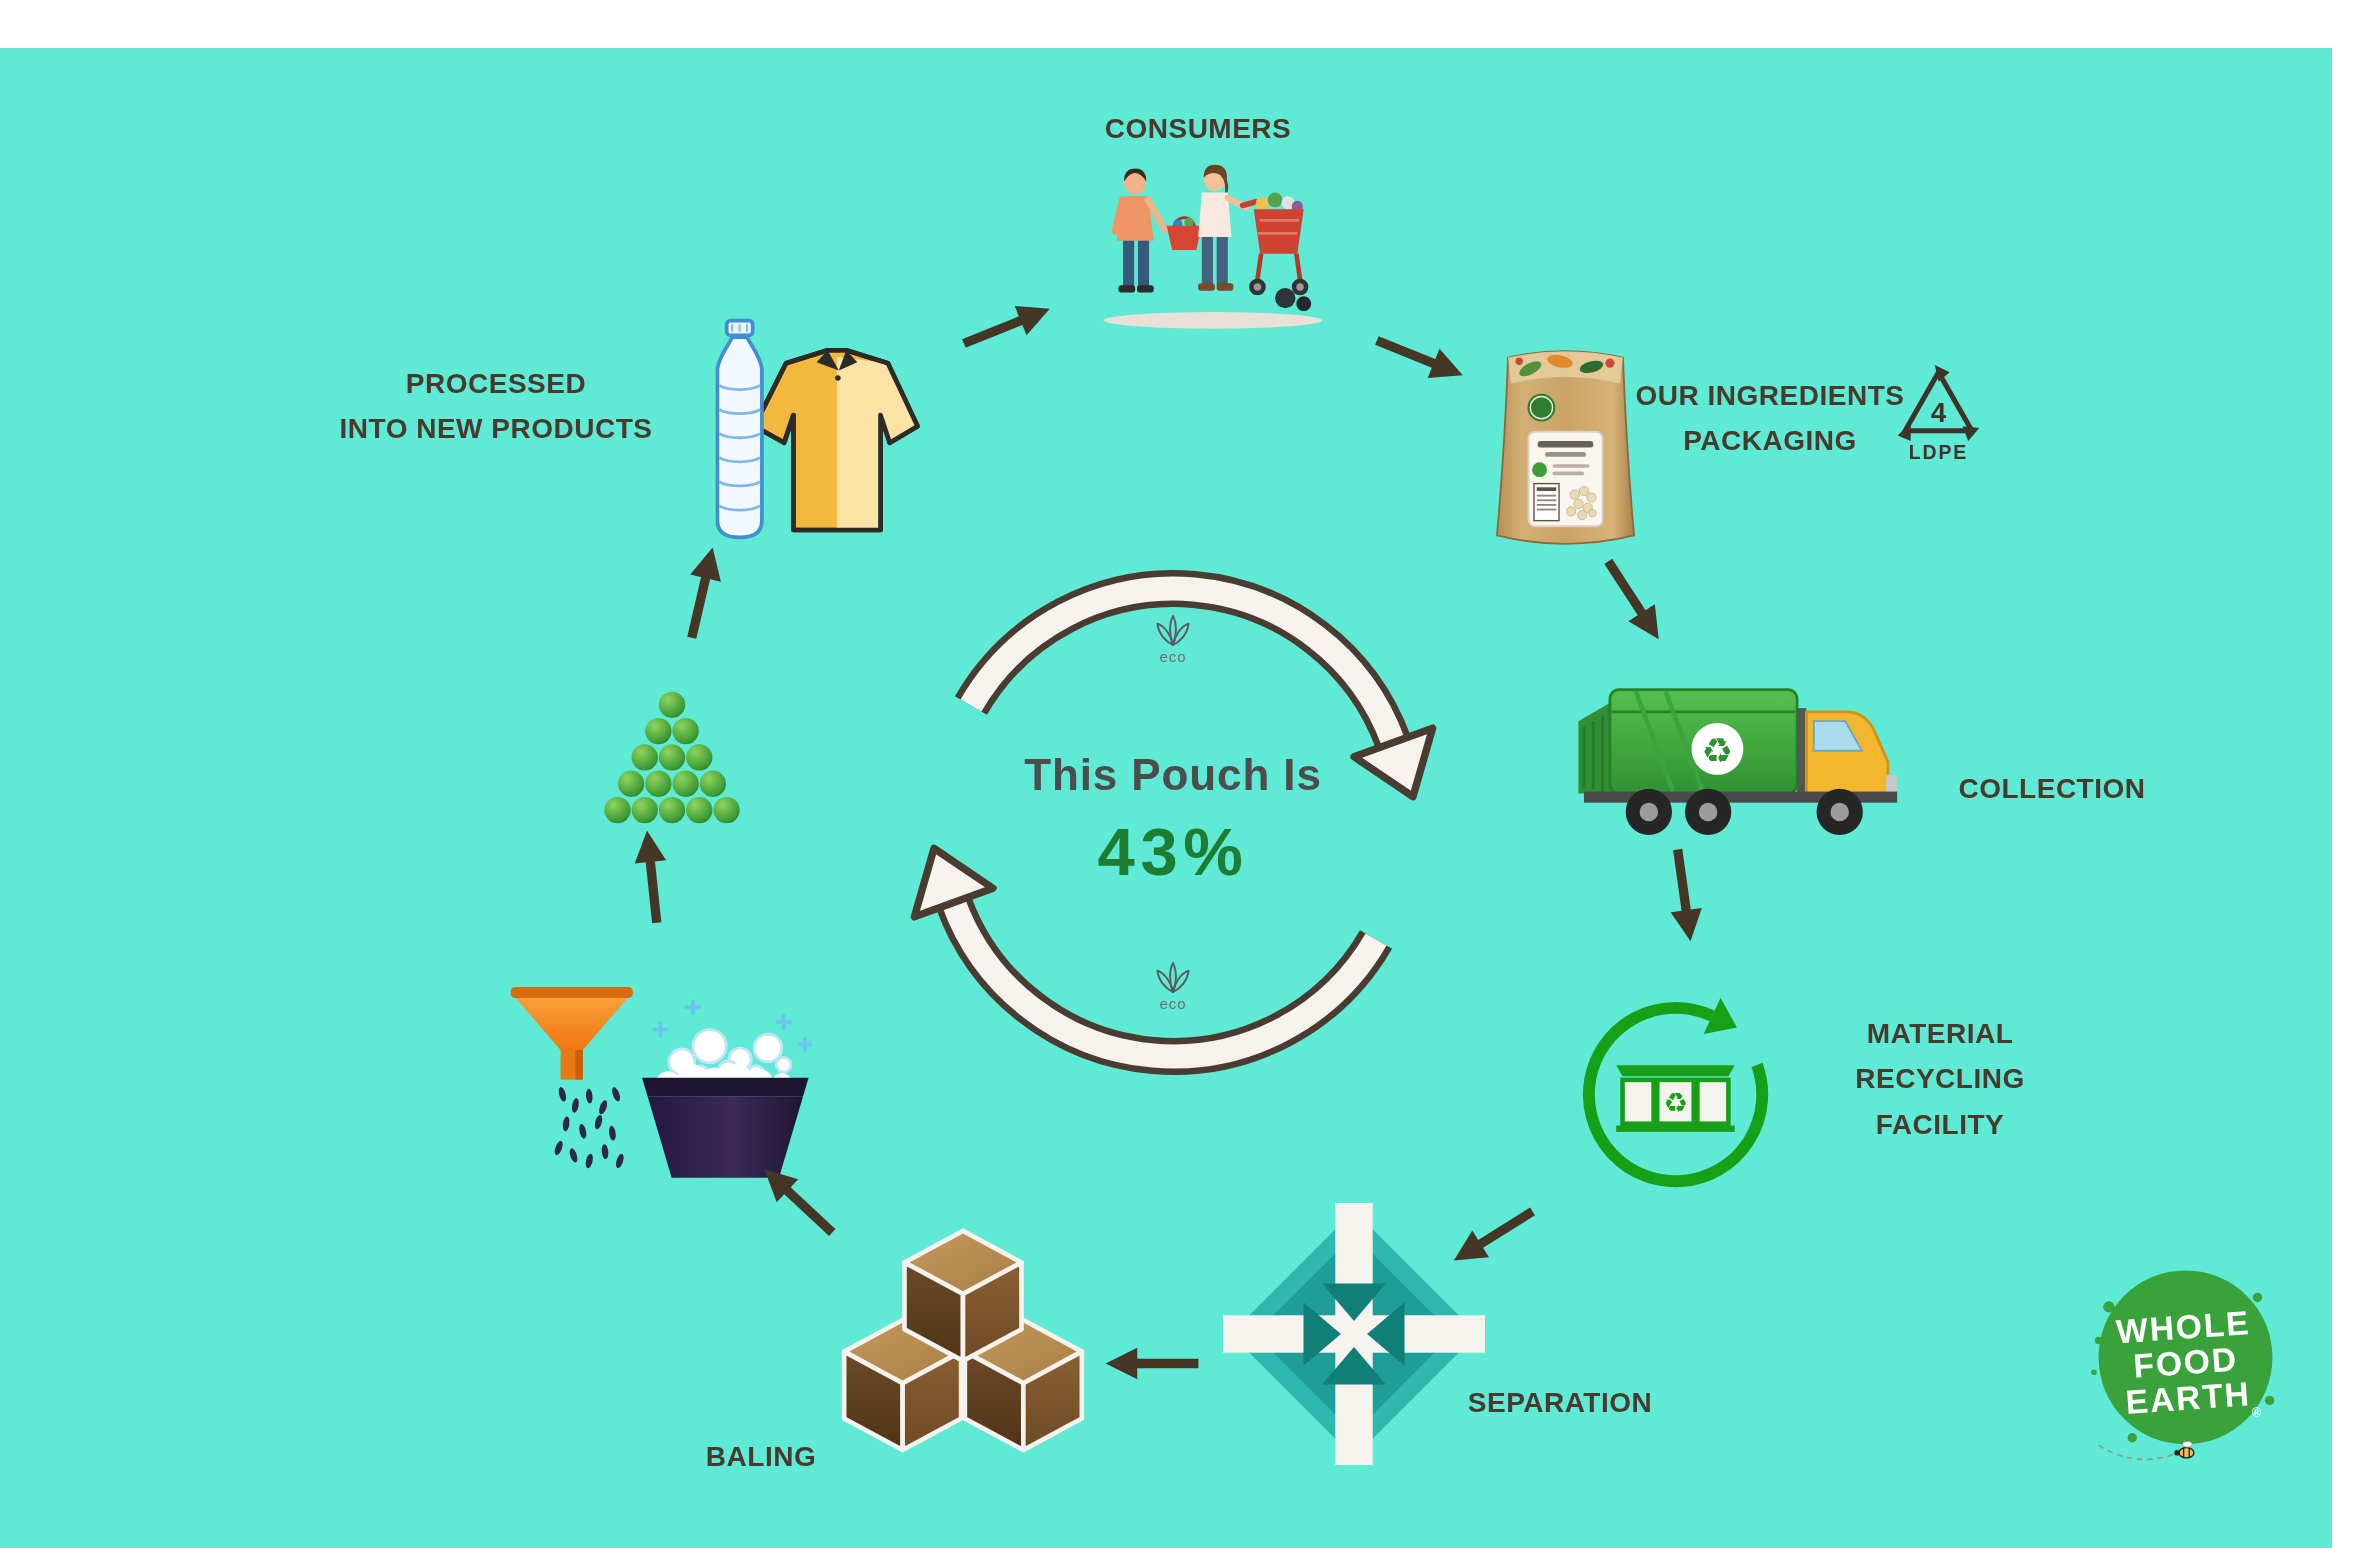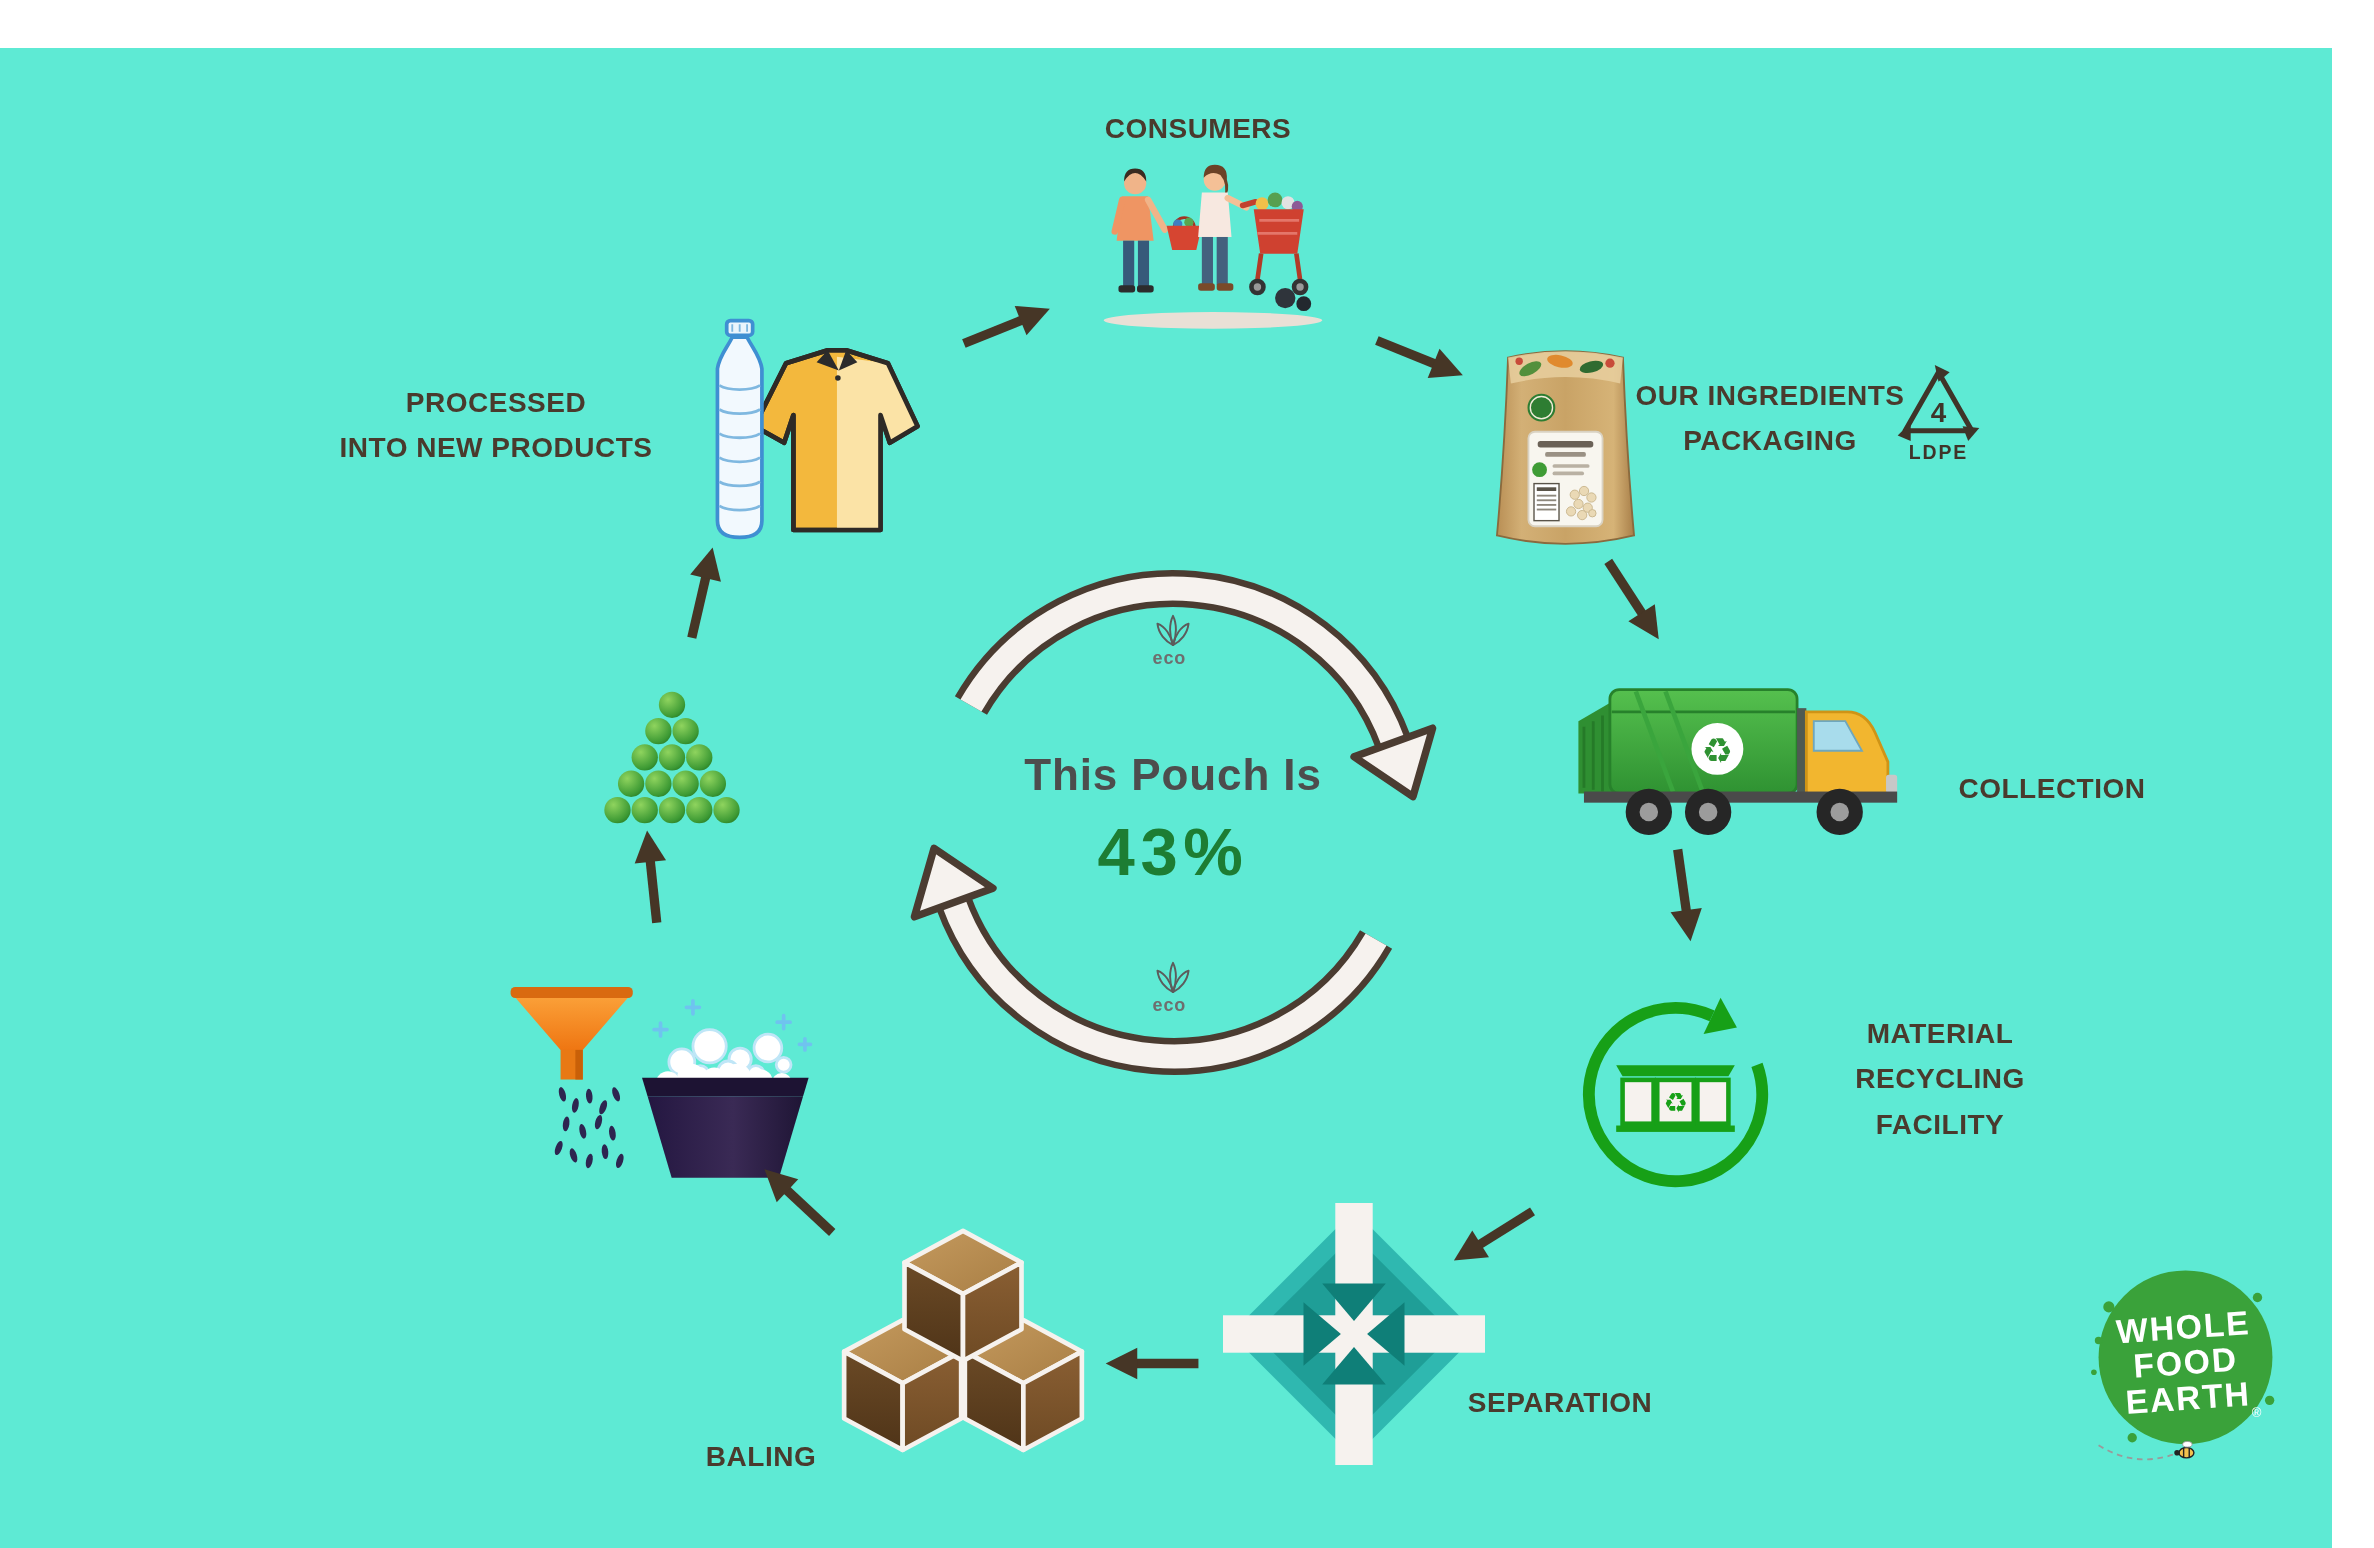--- a/index.html
+++ b/index.html
@@ -19,39 +19,39 @@
   .arrow svg { display:block; width:100%; height:100%; }
 
   .center-wrap { position:absolute; left:895px; top:496px; width:557px; height:557px; }
   .center-text {
     position:absolute; left:1173px; top:777px; transform:translate(-50%,-50%);
     text-align:center; width:427px;
   }
   .center-text .line-light { font-size:44px; font-weight:700; color:#4d4d4d; letter-spacing:0.9px; }
   .center-text .line-pct   { font-size:67px; font-weight:700; color:#1d7d33; letter-spacing:5.6px; margin:13px 0 9.3px 0; }
 
-  .eco { position:absolute; transform:translateX(-50%); text-align:left; color:#6e6e6e;
-         font-size:18px; letter-spacing:0.9px; line-height:1.1;font-weight:bold; }
+  .eco { position:absolute; transform:translateX(-50%); text-align:center; color:#6e6e6e;
+         font-size:15px; letter-spacing:0.9px; line-height:1.1; }
   .eco svg { display:block; margin:0 auto 1.9px auto; }
 </style>
 </head>
 <body>
 
 <div class="canvas">
 
   <div class="label" style="left:1198px; top:58px;">CONSUMERS</div>
   <div class="label" style="left:1770px; top:325px;">OUR INGREDIENTS
 PACKAGING</div>
   <div class="label" style="left:2052px; top:718px;">COLLECTION</div>
   <div class="label" style="left:1940px; top:963px;">MATERIAL
 RECYCLING
 FACILITY</div>
   <div class="label" style="left:1560px; top:1332px;">SEPARATION</div>
   <div class="label" style="left:761px;  top:1386px;">BALING</div>
-  <div class="label" style="left:496px;  top:332px;">PROCESSED
+  <div class="label" style="left:496px;  top:313px;">PROCESSED
 INTO NEW PRODUCTS</div>
 
   <div class="center-wrap">
     <svg viewBox="0 0 600 600">
       <g>
         <path d="M81.8,174 A252,252 0 0 1 536.8,213.8" fill="none" stroke="#4b3c31" stroke-width="40"></path>
         <path d="M81.8,174 A252,252 0 0 1 536.8,213.8" fill="none" stroke="#f6f2ee" stroke-width="26"></path>
         <polygon points="494.5,229.2 579.1,198.4 558,272.1" fill="#f6f2ee" stroke="#4b3c31" stroke-width="8" stroke-linejoin="round"></polygon>
       </g>
       <g transform="rotate(180 300 300)">

